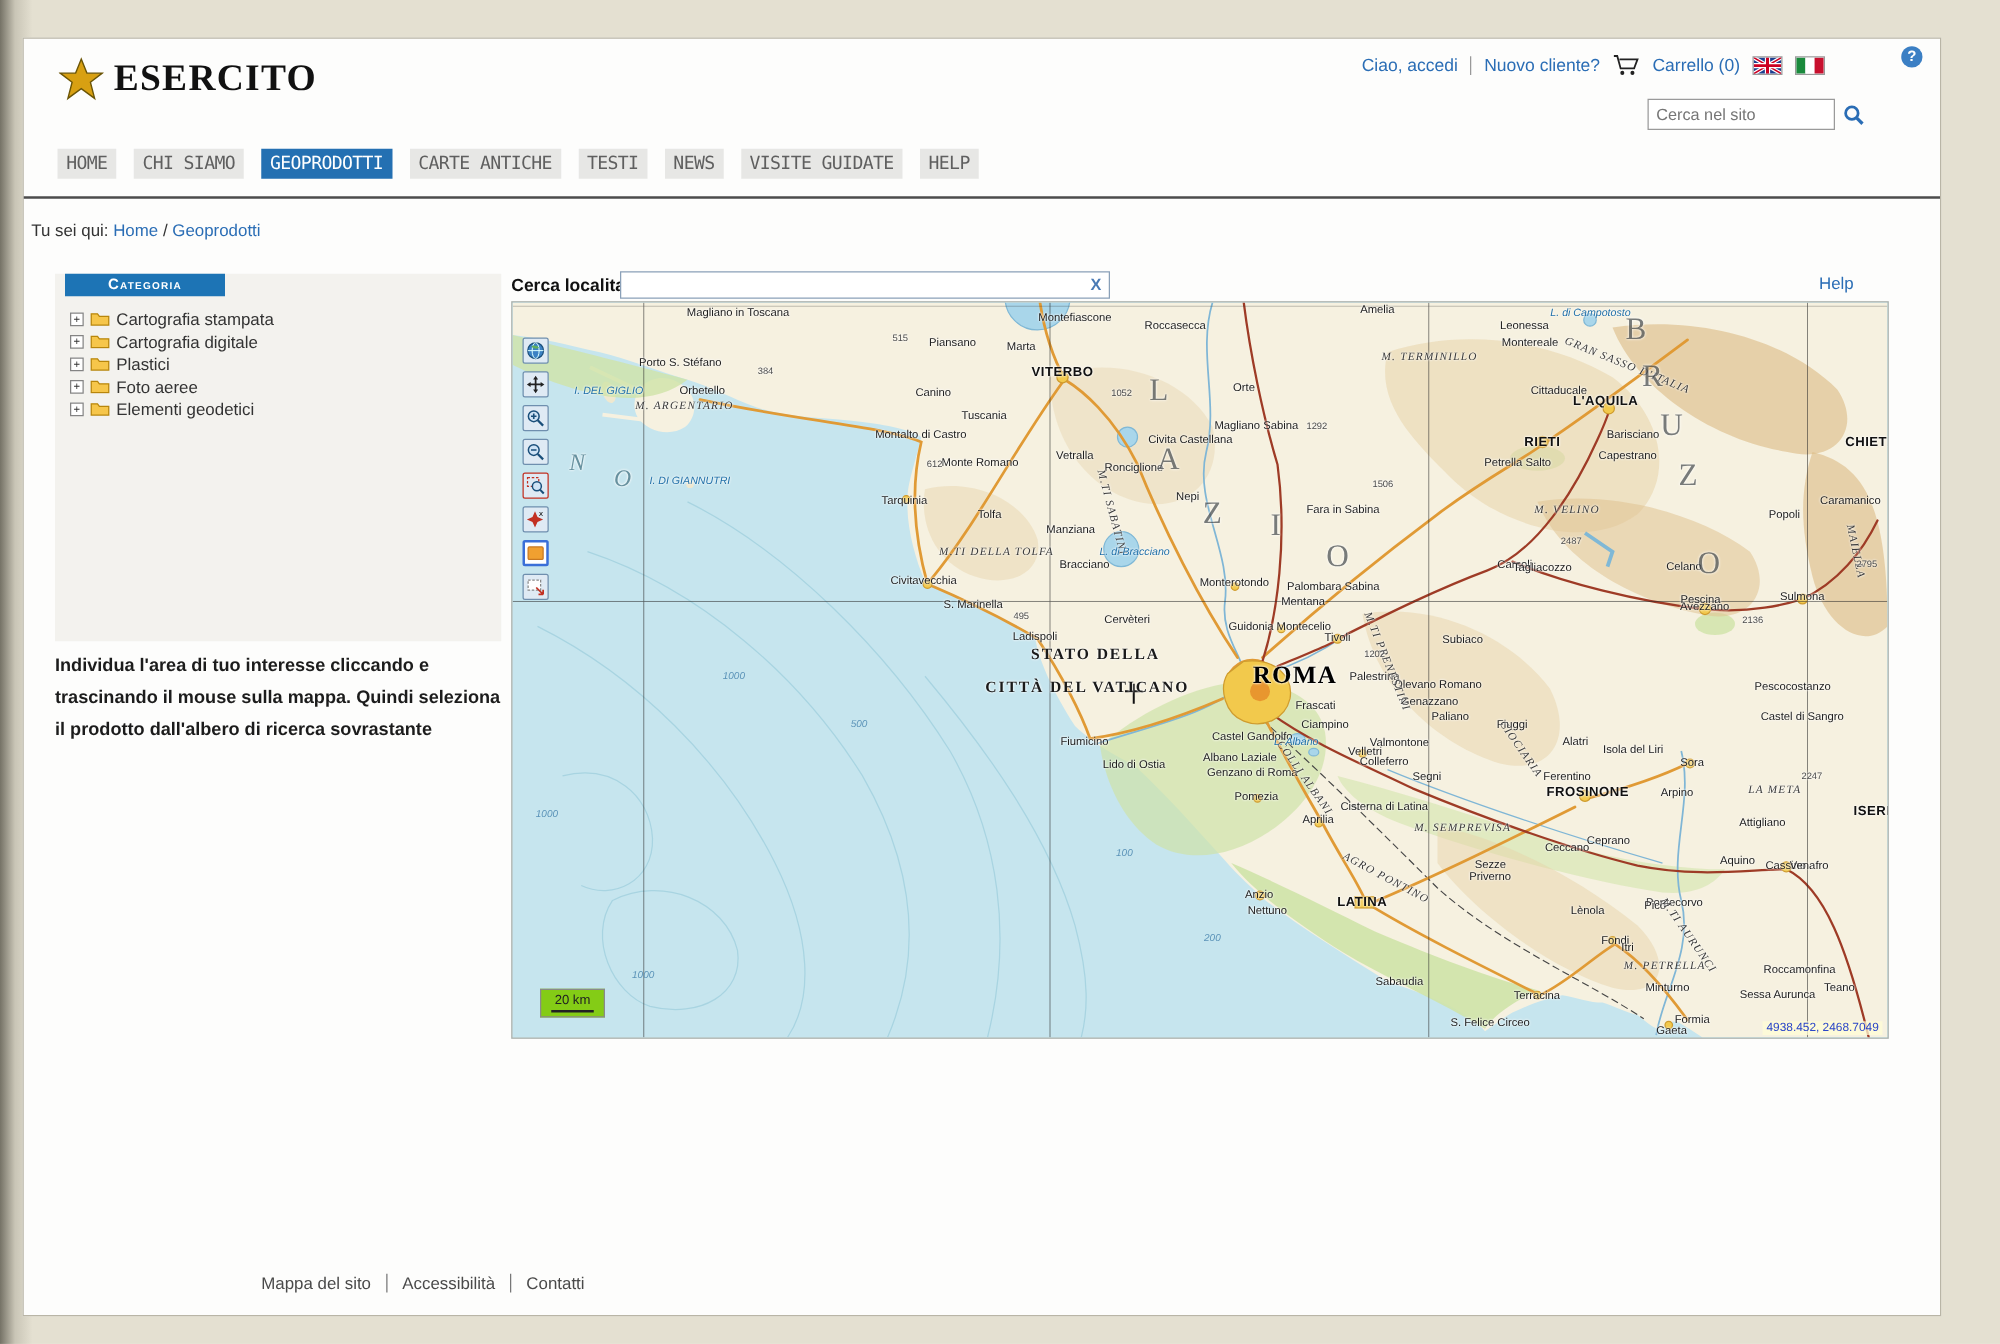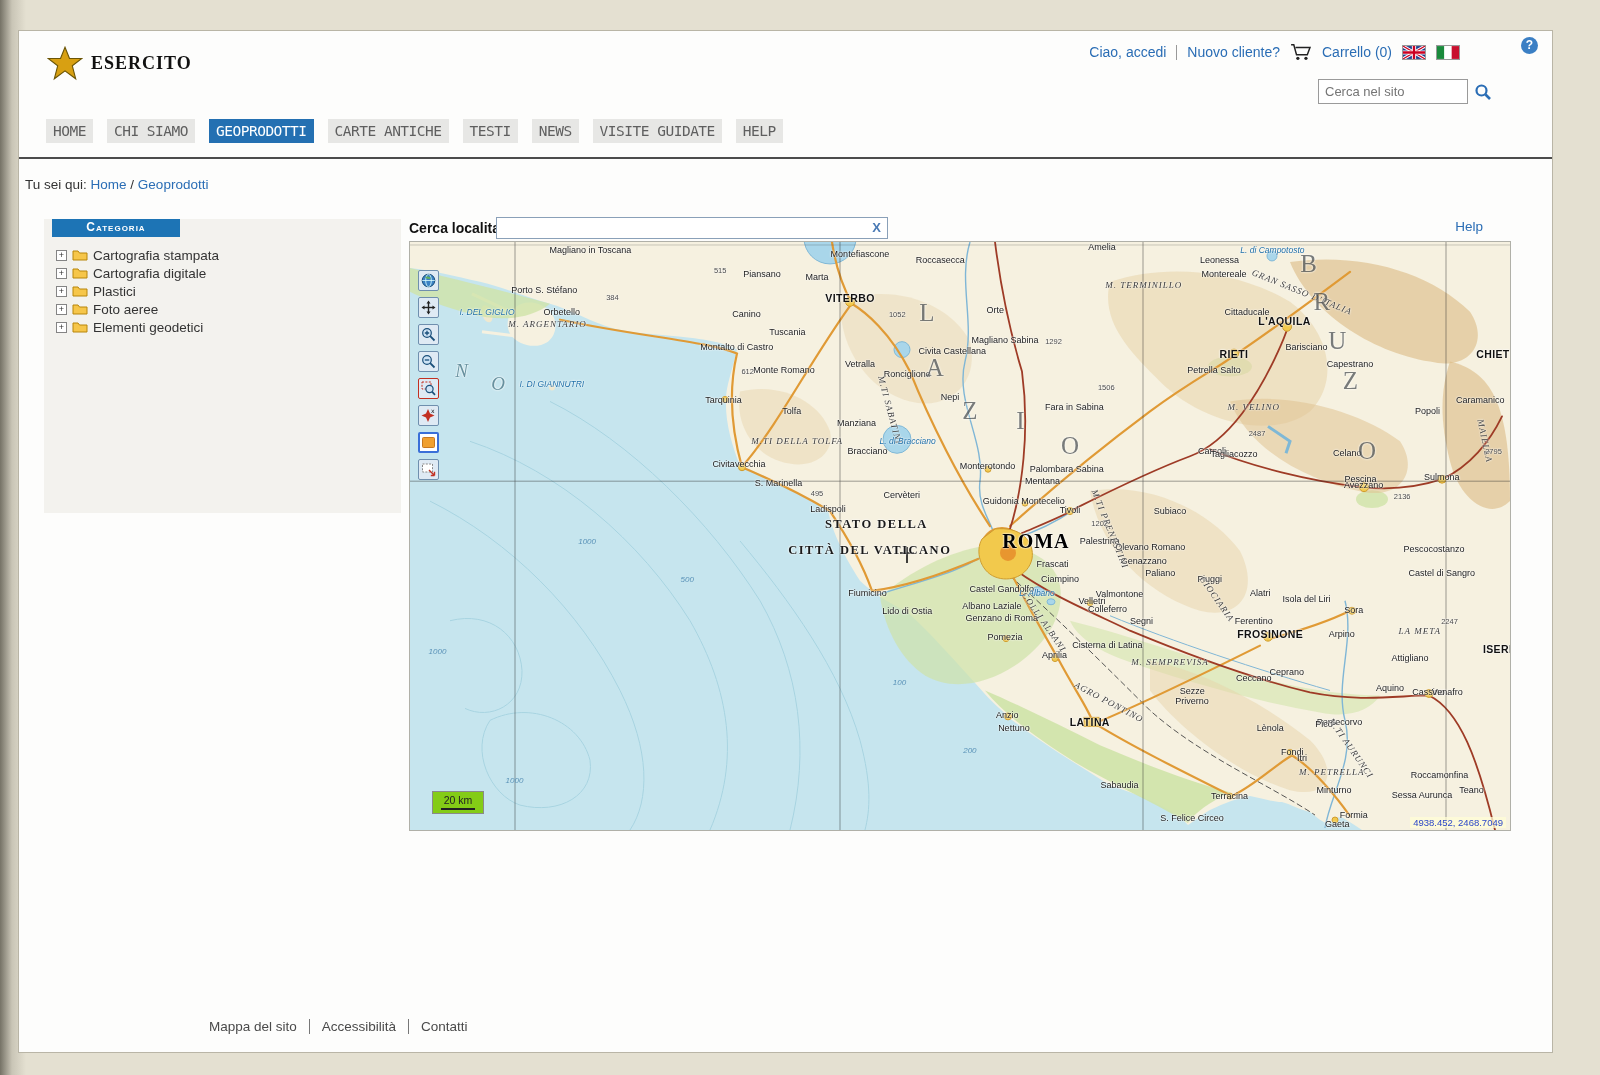--- a/index.html
+++ b/index.html
@@ -5,21 +5,21 @@
   * { margin:0; padding:0; box-sizing:border-box; }
   html,body { width:1600px; height:1075px; overflow:hidden;
     font-family:"Liberation Sans", sans-serif;
     background:linear-gradient(90deg,#757266 0px,#c9c5b6 12px,#e4e0d1 26px,#e4e0d1 100%); }
   a { text-decoration:none; }
   .card { position:absolute; left:18px; top:30px; width:1535px; height:1023px;
     background:#fdfdfc; border:1px solid #b9b5a6; }
 
   
   .logo { position:absolute; left:28px; top:14px; display:flex; align-items:center; gap:8px; }
-  .logo-text { font-size:18px; font-weight:bold; letter-spacing:1px; color:#111;
+  .logo-text { font-size:30px; font-weight:bold; letter-spacing:1px; color:#111;
     font-family:"Liberation Serif", serif; }
   .toplinks { position:absolute; right:92px; top:12px; display:flex; align-items:center; gap:10px;
     font-size:14px; }
   .toplinks a { color:#2a6db5; }
   .tl-sep { width:1px; height:15px; background:#999; }
   .flag { width:24px; height:15px; border:1px solid #999; display:inline-block; }
   .help-circle { position:absolute; right:14px; top:6px; width:17px; height:17px; border-radius:50%;
     background:#3b7fc4; color:#fff; font-size:12px; font-weight:bold; text-align:center; line-height:17px; cursor:pointer; }
   .site-search { position:absolute; right:60px; top:48px; display:flex; align-items:center; gap:6px; }
   .site-search input { width:150px; height:25px; border:1px solid #9a9a9a; padding:0 6px; font-size:13px;
@@ -195,20 +195,21 @@
       <li>
         <span class="expander">+</span>
         <svg width="16" height="12" viewBox="0 0 16 12">
             <path d="M1,2 L6,2 L7.5,4 L15,4 L15,11 L1,11 Z" fill="#f6c64a" stroke="#b8860b" stroke-width="1"></path>
           </svg>
         <span>Elementi geodetici</span>
       </li>
     </ul>
   </div>
 
+  <p class="instructions">Individua l'area di tuo interesse cliccando e trascinando il mouse sulla mappa. Quindi seleziona il prodotto dall'albero di ricerca sovrastante</p>
 
   <div class="map-header">
     <span class="map-search-label">Cerca localita'</span>
     <span class="loc-input-wrap">
       <input type="text" value="" style="">
       <span class="loc-clear">X</span>
     </span>
     <a href="#" class="map-help">Help</a>
   </div>
 
@@ -427,21 +428,21 @@
         <span class="plbl town" style="left: 48.2%; top: 3.1%;">Roccasecca</span>
         <span class="plbl town" style="left: 53.2%; top: 11.5%;">Orte</span>
         <span class="plbl town" style="left: 54.1%; top: 16.6%;">Magliano Sabina</span>
         <span class="plbl town" style="left: 13.8%; top: 11.9%;">Orbetello</span>
         <span class="plbl town" style="left: 12.2%; top: 8.1%;">Porto S. Stéfano</span>
         <span class="plbl town" style="left: 29.7%; top: 17.8%;">Montalto di Castro</span>
         <span class="plbl town" style="left: 73.6%; top: 3.1%;">Leonessa</span>
         <span class="plbl town" style="left: 74%; top: 5.4%;">Montereale</span>
         <span class="plbl town" style="left: 76.1%; top: 11.9%;">Cittaducale</span>
         <span class="plbl town" style="left: 73.1%; top: 21.7%;">Petrella Salto</span>
-        <span class="plbl town" style="left: 81.1%; top: 20.7%; margin-left: 48px;">Capestrano</span>
+        <span class="plbl town" style="left: 81.1%; top: 20.7%;">Capestrano</span>
         <span class="plbl town" style="left: 81.5%; top: 17.8%;">Barisciano</span>
         <span class="plbl town" style="left: 97.3%; top: 26.8%;">Caramanico</span>
         <span class="plbl phys" style="left: 66.7%; top: 7.3%;">M. TERMINILLO</span>
         <span class="plbl phys" style="left: 81.1%; top: 8.5%; transform: translate(-50%, -50%) rotate(22deg);">GRAN SASSO D'ITALIA</span>
         <span class="plbl phys" style="left: 76.7%; top: 28%;">M. VELINO</span>
         <span class="plbl phys" style="left: 97.7%; top: 33.9%; transform: translate(-50%, -50%) rotate(78deg);">MAIELLA</span>
         <span class="plbl phys" style="left: 43.6%; top: 28.5%; transform: translate(-50%, -50%) rotate(75deg);">M.TI SABATINI</span>
         <span class="plbl phys" style="left: 35.2%; top: 33.9%;">M.TI DELLA TOLFA</span>
         <span class="plbl phys" style="left: 63.6%; top: 48.8%; transform: translate(-50%, -50%) rotate(68deg);">M.TI PRENESTINI</span>
         <span class="plbl phys" style="left: 57.6%; top: 64.7%; transform: translate(-50%, -50%) rotate(55deg);">COLLI ALBANI</span>

